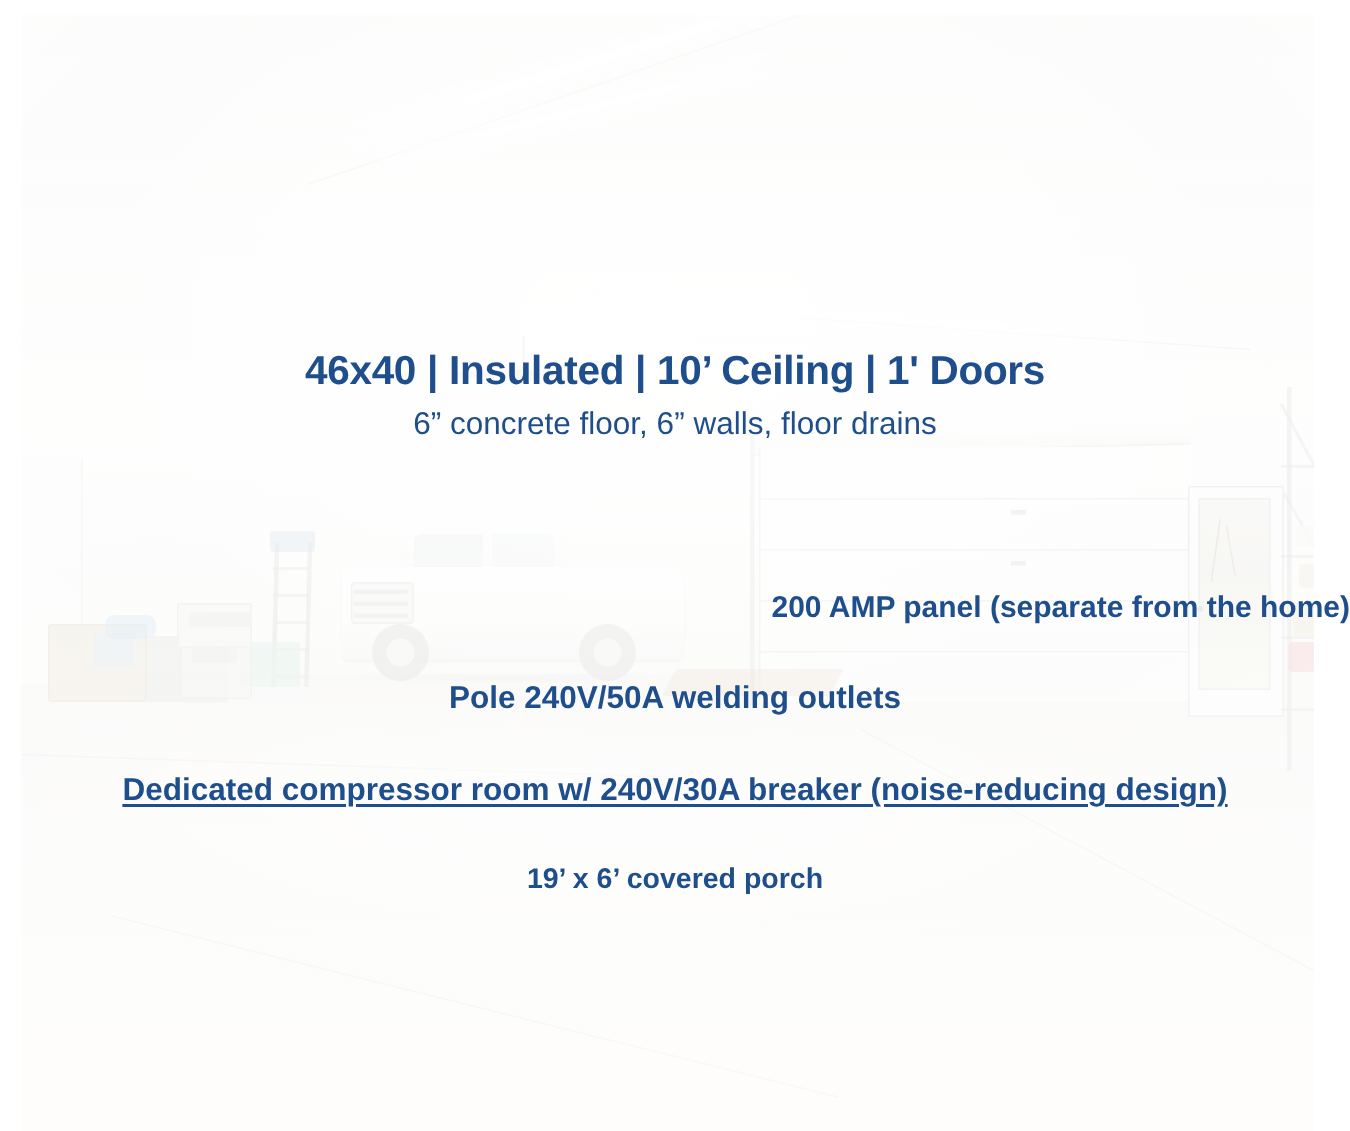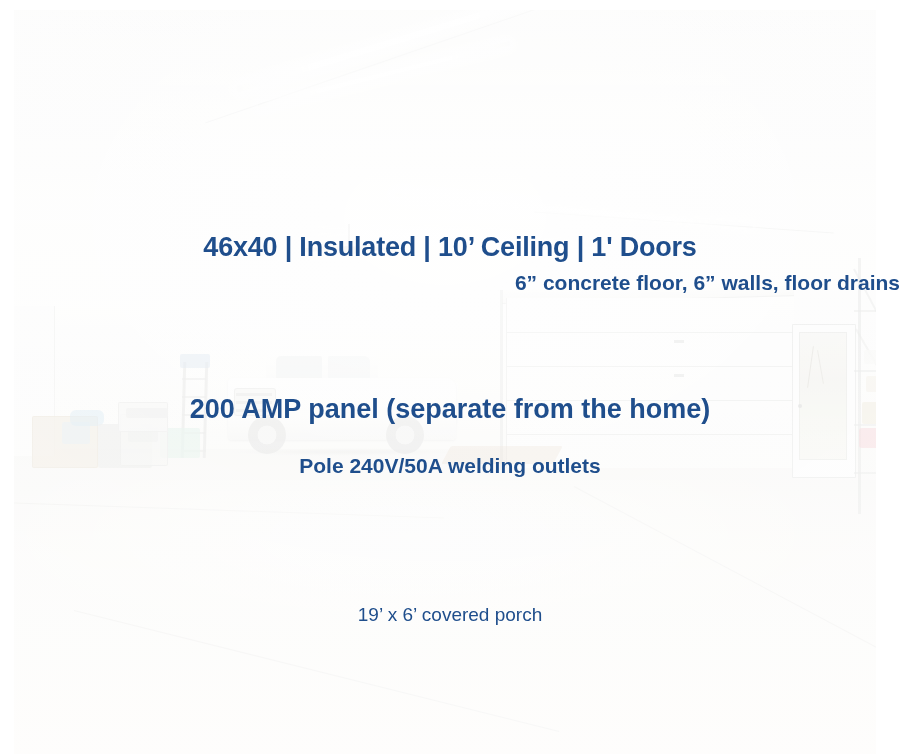--- a/index.html
+++ b/index.html
@@ -245,29 +245,28 @@
   .l-specs {
     top: 232px;
     font-size: 27px;
     font-weight: bold;
     color: #1f4e8c;
     letter-spacing: -0.2px;
   }
   .l-sub {
     top: 271px;
     font-size: 21px;
-    font-weight: bold;
+    font-weight: normal;
     color: #1f4e8c;
-    text-align: right;
   }
   .l-drywall { top: 331px; font-size: 21px; font-weight: bold; color: #1f4e8c; }
-  .l-amp     { top: 394px; font-size: 27px; font-weight: bold; color: #1f4e8c; }
+  .l-amp     { top: 394px; font-size: 20px; font-weight: bold; color: #1f4e8c; text-align: right; }
   .l-weld    { top: 454px; font-size: 21px; font-weight: bold; color: #1f4e8c; }
   .l-comp    { top: 515px; font-size: 21px; font-weight: bold; color: #1f4e8c; text-decoration: underline; text-underline-offset: 3px; }
-  .l-porch   { top: 576px; font-size: 19px; font-weight: normal; color: #1f4e8c; margin-top: 28px; }
+  .l-porch   { top: 576px; font-size: 19px; font-weight: bold; color: #1f4e8c; }
 </style>
 </head>
 <body>
 
 <div id="poster">
 
   <div id="photo">
     <div class="bg-ceiling"></div>
     <div class="bg-wall"></div>
     <div class="bg-floor"></div>
@@ -358,16 +357,17 @@
 
     <div class="wash"></div>
     <div class="wash-2"></div>
   </div>
 
   <div id="overlay">
     <div class="line l-specs">46x40 | Insulated | 10’ Ceiling | 1' Doors</div>
     <div class="line l-sub">6” concrete floor, 6” walls, floor drains</div>
     <div class="line l-amp">200 AMP panel (separate from the home)</div>
     <div class="line l-weld">Pole 240V/50A welding outlets</div>
+    <div class="line l-comp">Dedicated compressor room w/ 240V/30A breaker (noise-reducing design)</div>
     <div class="line l-porch">19’ x 6’ covered porch</div>
   </div>
 
 </div>
 
 </body></html>

